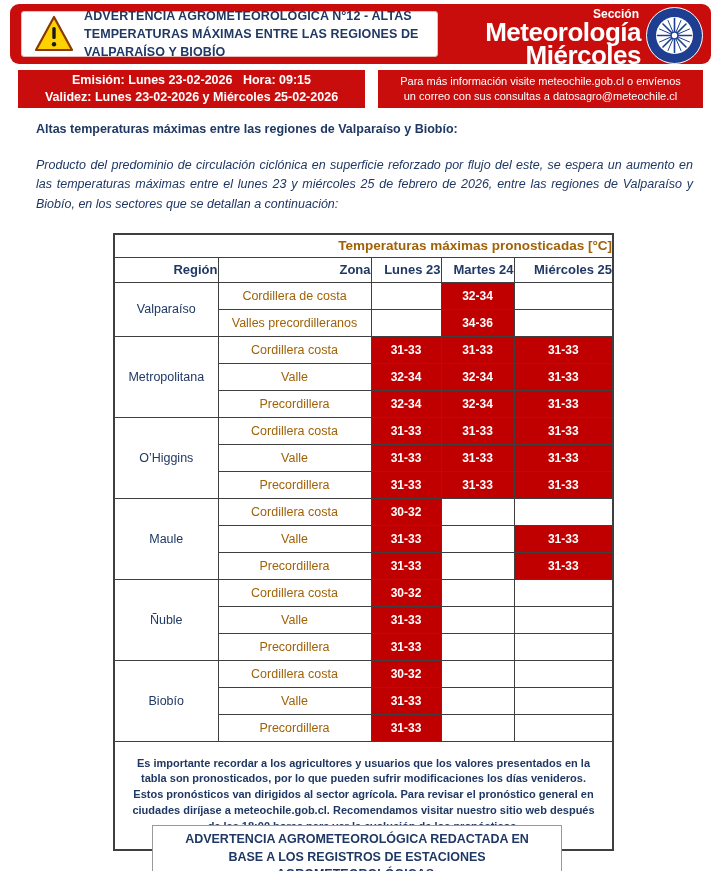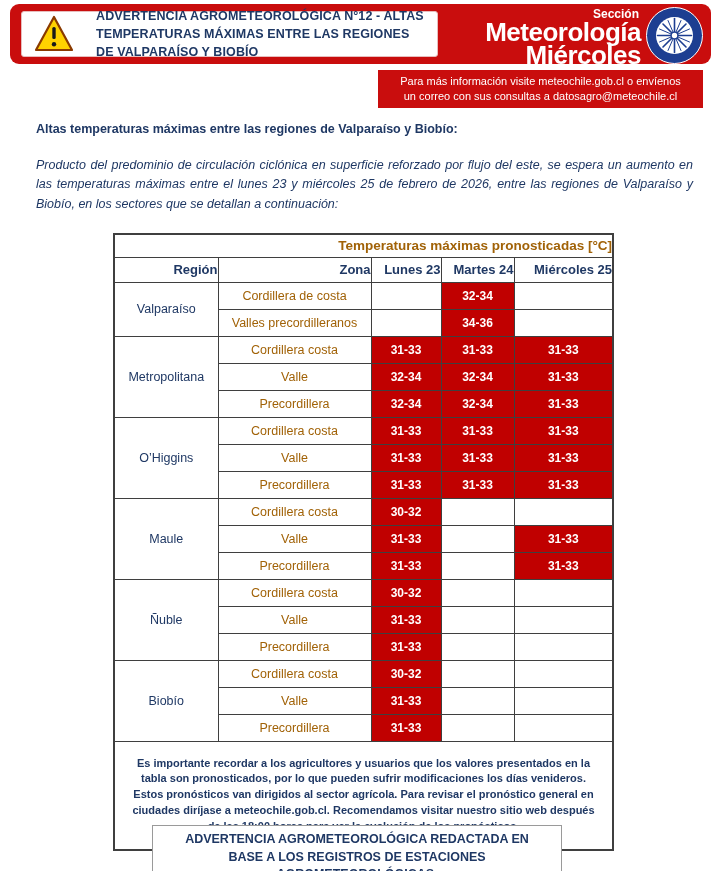--- a/index.html
+++ b/index.html
@@ -11,21 +11,21 @@
   .page { position:absolute; inset:0; background:#ffffff; }
 
   
   .header-bar {
     position:absolute; left:10px; top:4px; width:701px; height:60px;
     background:#c90d0d; border-radius:9px;
   }
   .title-box {
     position:absolute; left:11px; top:7px; width:417px; height:46px;
     background:#ffffff; border-radius:3px; border:1px solid #e7bdbd;
-    display:flex; align-items:center; gap:22px; padding:2px 8px 2px 12px;
+    display:flex; align-items:center; gap:10px; padding:2px 8px 2px 12px;
   }
   .warn-icon { flex:0 0 40px; height:38px; }
   .alert-title {
     color:#1f3864; font-weight:bold; font-size:12.5px; line-height:1.45;
     letter-spacing:0.1px;
   }
   .brand {
     position:absolute; right:70px; top:4px; text-align:right; color:#ffffff;
   }
   .brand .seccion { font-size:12px; font-weight:bold; line-height:1; margin-bottom:1px; margin-right:2px; }
@@ -127,20 +127,24 @@
           <line x1="28.5" y1="28.5" x2="43.5" y2="35" stroke-width="1"></line>
         <line x1="28.5" y1="28.5" x2="13.5" y2="35" stroke-width="1"></line>
           <line x1="28.5" y1="28.5" x2="43.5" y2="22" stroke-width="1"></line>
         <line x1="28.5" y1="28.5" x2="22" y2="43.5" stroke-width="1"></line>
           <line x1="28.5" y1="28.5" x2="35" y2="13.5" stroke-width="1"></line>
       </g>
       <circle cx="28.5" cy="28.5" r="3.4" fill="#ffffff" stroke="#1d3e91" stroke-width="1.4"></circle>
     </svg>
   </div>
 
+  <div class="emission-bar">
+    <div>Emisión: Lunes 23-02-2026   Hora: 09:15</div>
+    <div>Validez: Lunes 23-02-2026 y Miércoles 25-02-2026</div>
+  </div>
 
   <div class="contact-bar">
     <div>Para más información visite meteochile.gob.cl o envíenos</div>
     <div>un correo con sus consultas a datosagro@meteochile.cl</div>
   </div>
 
   <div class="subtitle">Altas temperaturas máximas entre las regiones de Valparaíso y Biobío:</div>
   <div class="paragraph">Producto del predominio de circulación ciclónica en superficie reforzado por flujo del este, se espera un aumento en las temperaturas máximas entre el lunes 23 y miércoles 25 de febrero de 2026, entre las regiones de Valparaíso y Biobío, en los sectores que se detallan a continuación:</div>
 
   <table class="forecast">

